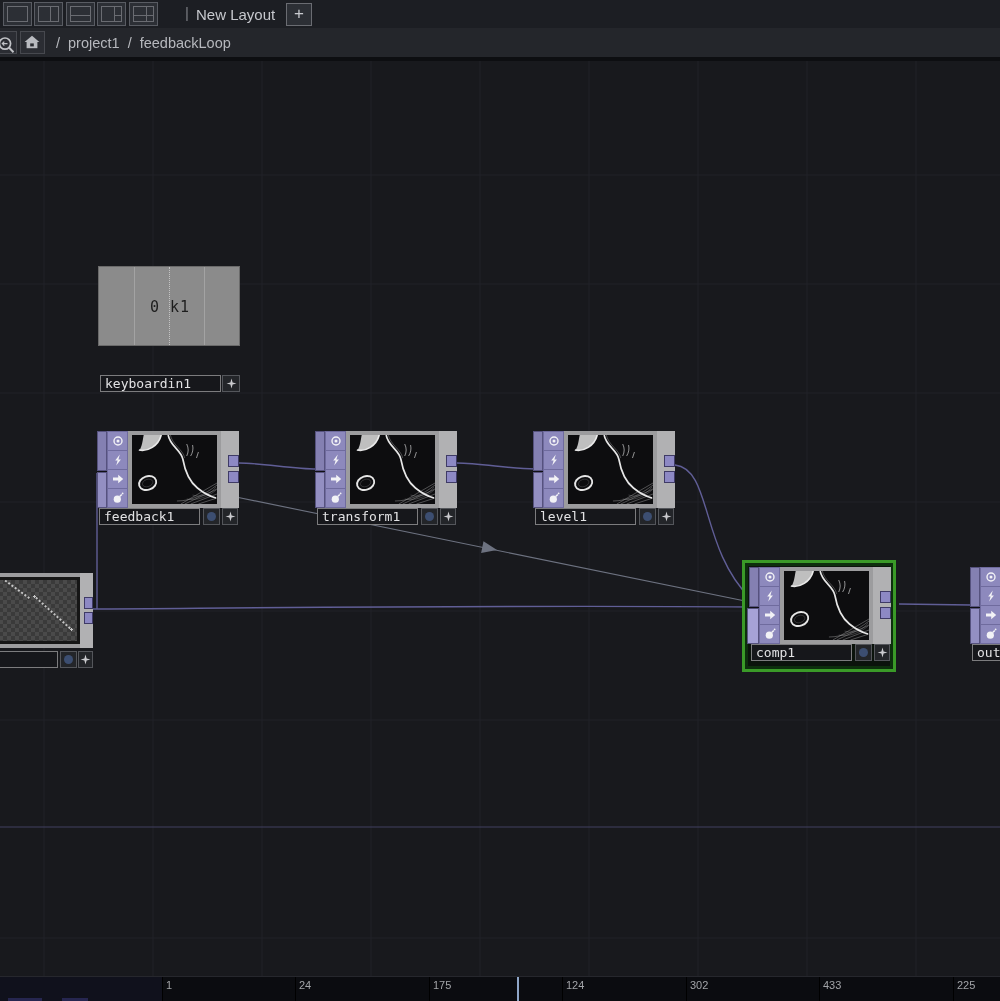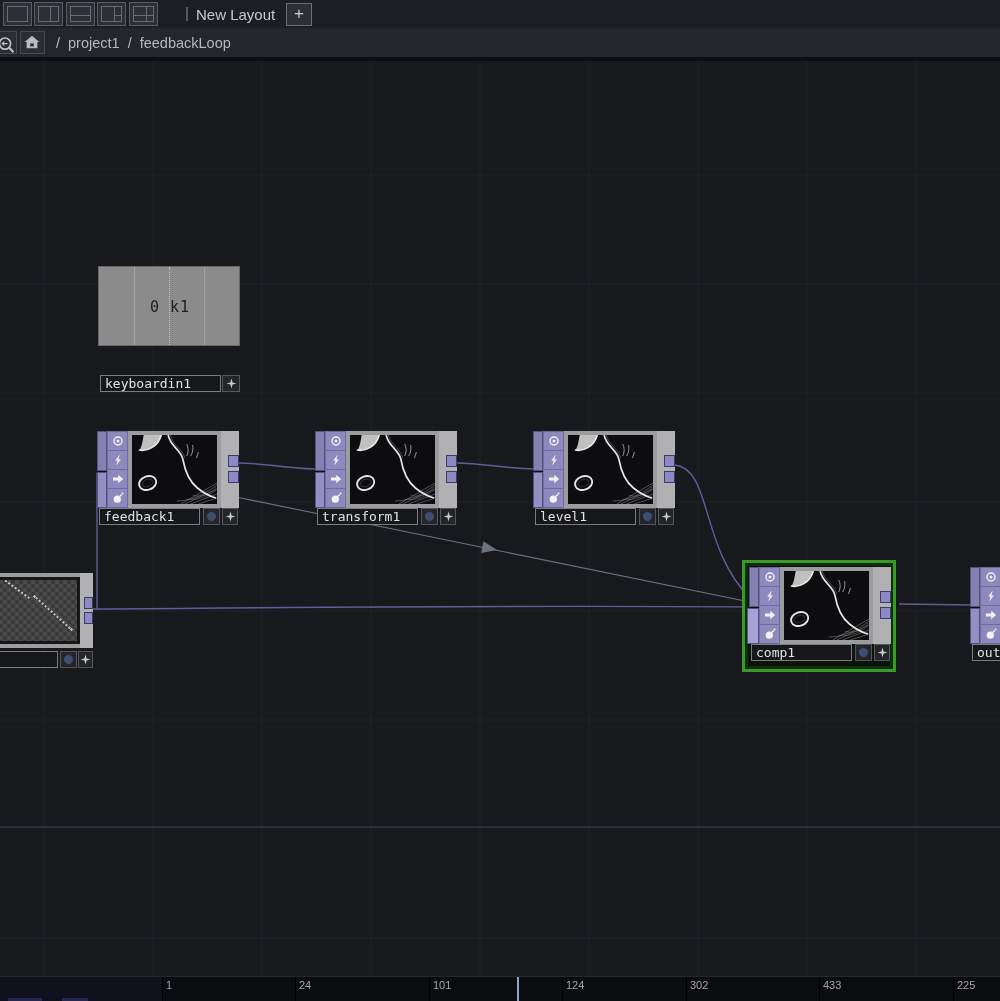--- a/index.html
+++ b/index.html
@@ -495,21 +495,21 @@
     </div>
     <div class="tl-sep" style="left:162px"></div>
     <div class="tl-sep" style="left:295px"></div>
     <div class="tl-sep" style="left:429px"></div>
     <div class="tl-sep" style="left:562px"></div>
     <div class="tl-sep" style="left:686px"></div>
     <div class="tl-sep" style="left:819px"></div>
     <div class="tl-sep" style="left:953px"></div>
     <div class="tl-tick" style="left:166px">1</div>
     <div class="tl-tick" style="left:299px">24</div>
-    <div class="tl-tick" style="left:433px">101</div>
+    <div class="tl-tick" style="left:433px">175</div>
     <div class="tl-tick" style="left:566px">124</div>
     <div class="tl-tick" style="left:690px">302</div>
     <div class="tl-tick" style="left:823px">433</div>
     <div class="tl-tick" style="left:957px">225</div>
     <div class="tl-play" style="left:517px"></div>
   </div>
 
 </div>
 
 </body></html>

